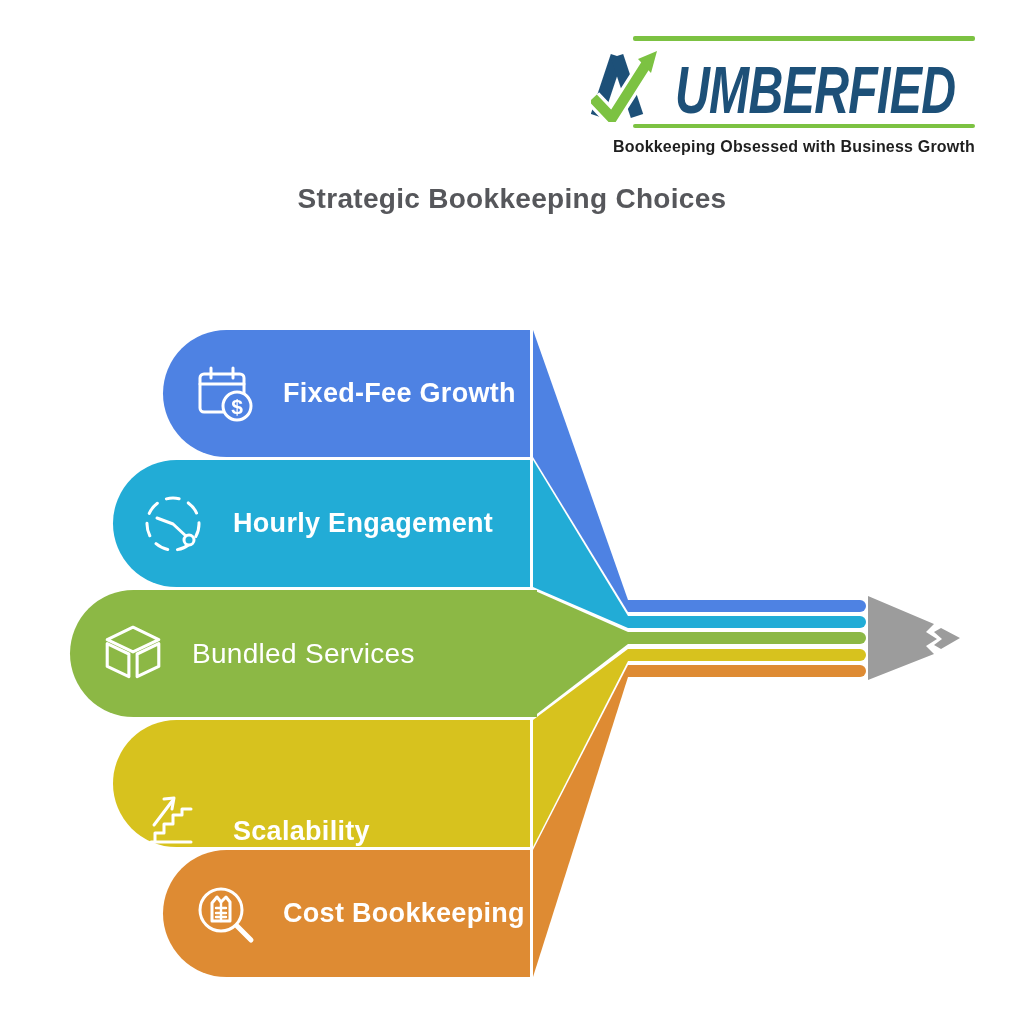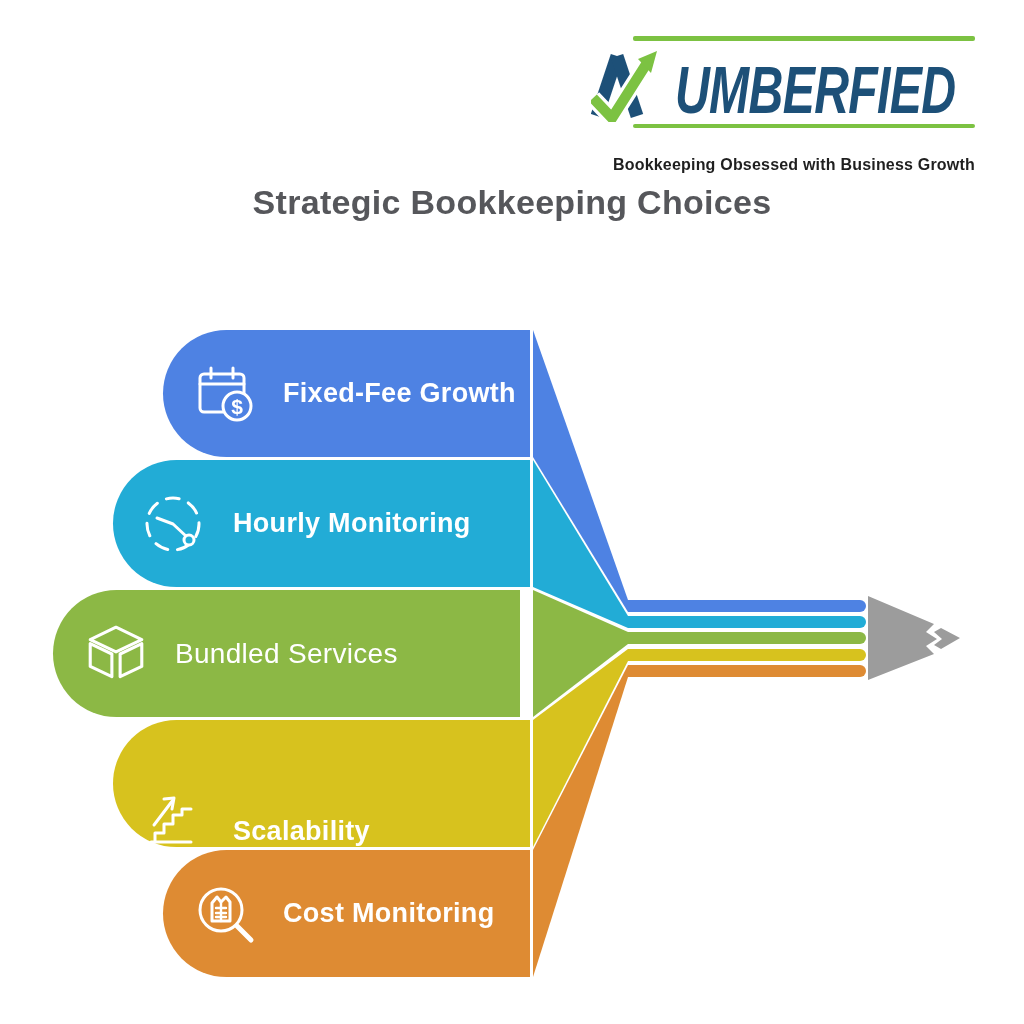--- a/index.html
+++ b/index.html
@@ -11,24 +11,24 @@
   .logo{position:absolute;top:36px;right:49px;width:384px;}
   .logo-line{height:5px;width:342px;margin-left:auto;border-radius:2px;}
   .logo-line.bottom{height:4px;margin-top:2px;}
   .logo-row{display:flex;align-items:flex-end;height:74px;margin-top:7px;}
   .monogram{flex:0 0 auto;}
   .brand{
     display:inline-block;font-style:italic;font-weight:700;font-size:67px;line-height:.92;
     letter-spacing:-1px;transform:scaleX(.72);transform-origin:0 100%;
     width:292px;white-space:nowrap;margin:0 0 1px -4px;
   }
-  .tagline{margin-top:28px;font-size:16px;font-weight:600;color:#1f1f1f;text-align:right;letter-spacing:.2px;}
+  .tagline{margin-top:10px;font-size:16px;font-weight:600;color:#1f1f1f;text-align:right;letter-spacing:.2px;}
   
   .title{position:absolute;top:183px;left:0;width:1024px;text-align:center;margin:0;
-    font-size:34px;font-weight:700;color:#56575b;letter-spacing:.3px;}
+    font-size:28px;font-weight:700;color:#56575b;letter-spacing:.3px;}
   
   .bar{position:absolute;height:127px;display:flex;align-items:center;
     padding-left:30px;box-sizing:border-box;gap:26px;
     border-radius:64px 0 0 64px;}
   .bar .label{color:#ffffff;font-size:27px;font-weight:700;letter-spacing:.3px;white-space:nowrap;}
   .bar.light .label{font-weight:400;font-size:28px;}
   .bar svg{flex:0 0 auto;}
   .ico{stroke:#ffffff;fill:none;stroke-width:3;stroke-linecap:round;stroke-linejoin:round;}
   
   .funnel{position:absolute;left:0;top:0;pointer-events:none;}
@@ -65,24 +65,24 @@
     </svg>
     <span class="label">Fixed-Fee Growth</span>
   </div>
 
   <div class="bar" style="left: 113px; top: 460px; width: 417px; background: rgb(34, 172, 214);">
     <svg class="ico" width="64" height="64" viewBox="0 0 64 64">
       <circle cx="30" cy="32" r="26" stroke-dasharray="13 10"></circle>
       <path d="M14,26 L30,32 L44,45"></path>
       <circle cx="46" cy="48" r="5" stroke="#ffffff" fill="#22acd6"></circle>
     </svg>
-    <span class="label">Hourly Monitoring</span>
+    <span class="label">Hourly Engagement</span>
   </div>
 
-  <div class="bar light" style="left: 53px; top: 590px; width: 467px; background: rgb(140, 184, 69);">
+  <div class="bar light" style="left: 70px; top: 590px; width: 467px; background: rgb(140, 184, 69);">
     <svg class="ico" width="66" height="64" viewBox="0 0 64 62">
       <path d="M32,5 L57,17 L32,29 L7,17 Z"></path>
       <path d="M7,21 L7,43 L28,53 L28,31 Z"></path>
       <path d="M57,21 L57,43 L36,53 L36,31 Z"></path>
     </svg>
     <span class="label">Bundled Services</span>
   </div>
 
   <div class="bar" style="left: 113px; top: 720px; width: 417px; background: rgb(215, 194, 30); align-items: flex-end;">
     <svg class="ico" width="64" height="64" viewBox="0 0 64 64">
@@ -94,21 +94,21 @@
     <span class="label">Scalability</span>
   </div>
 
   <div class="bar" style="left: 163px; top: 850px; width: 367px; background: rgb(222, 139, 51);">
     <svg class="ico" width="64" height="64" viewBox="0 0 64 64">
       <circle cx="28" cy="28" r="21"></circle>
       <path d="M44,44 L58,58" stroke-width="5"></path>
       <path d="M19,21 L24,15 L28,20 L33,15 L37,20 V39 H19 Z"></path>
       <path d="M28,20 V39 M23,26 H33 M23,31 H33 M23,35 H33" stroke-width="2.4"></path>
     </svg>
-    <span class="label">Cost Monitoring</span>
+    <span class="label">Cost Bookkeeping</span>
   </div>
 
   <svg class="funnel" width="1024" height="1024" viewBox="0 0 1024 1024">
 
     <polygon points="533,330 533,457 628,612 628,600" fill="#4e82e3"></polygon>
     <polygon points="533,460 533,587 628,628 628,616" fill="#22acd6"></polygon>
     <polygon points="533,590 533,717 628,644 628,632" fill="#8cb845"></polygon>
     <polygon points="533,720 533,847 628,661 628,649" fill="#d7c21e"></polygon>
     <polygon points="533,850 533,977 628,677 628,665" fill="#de8b33"></polygon>
 

